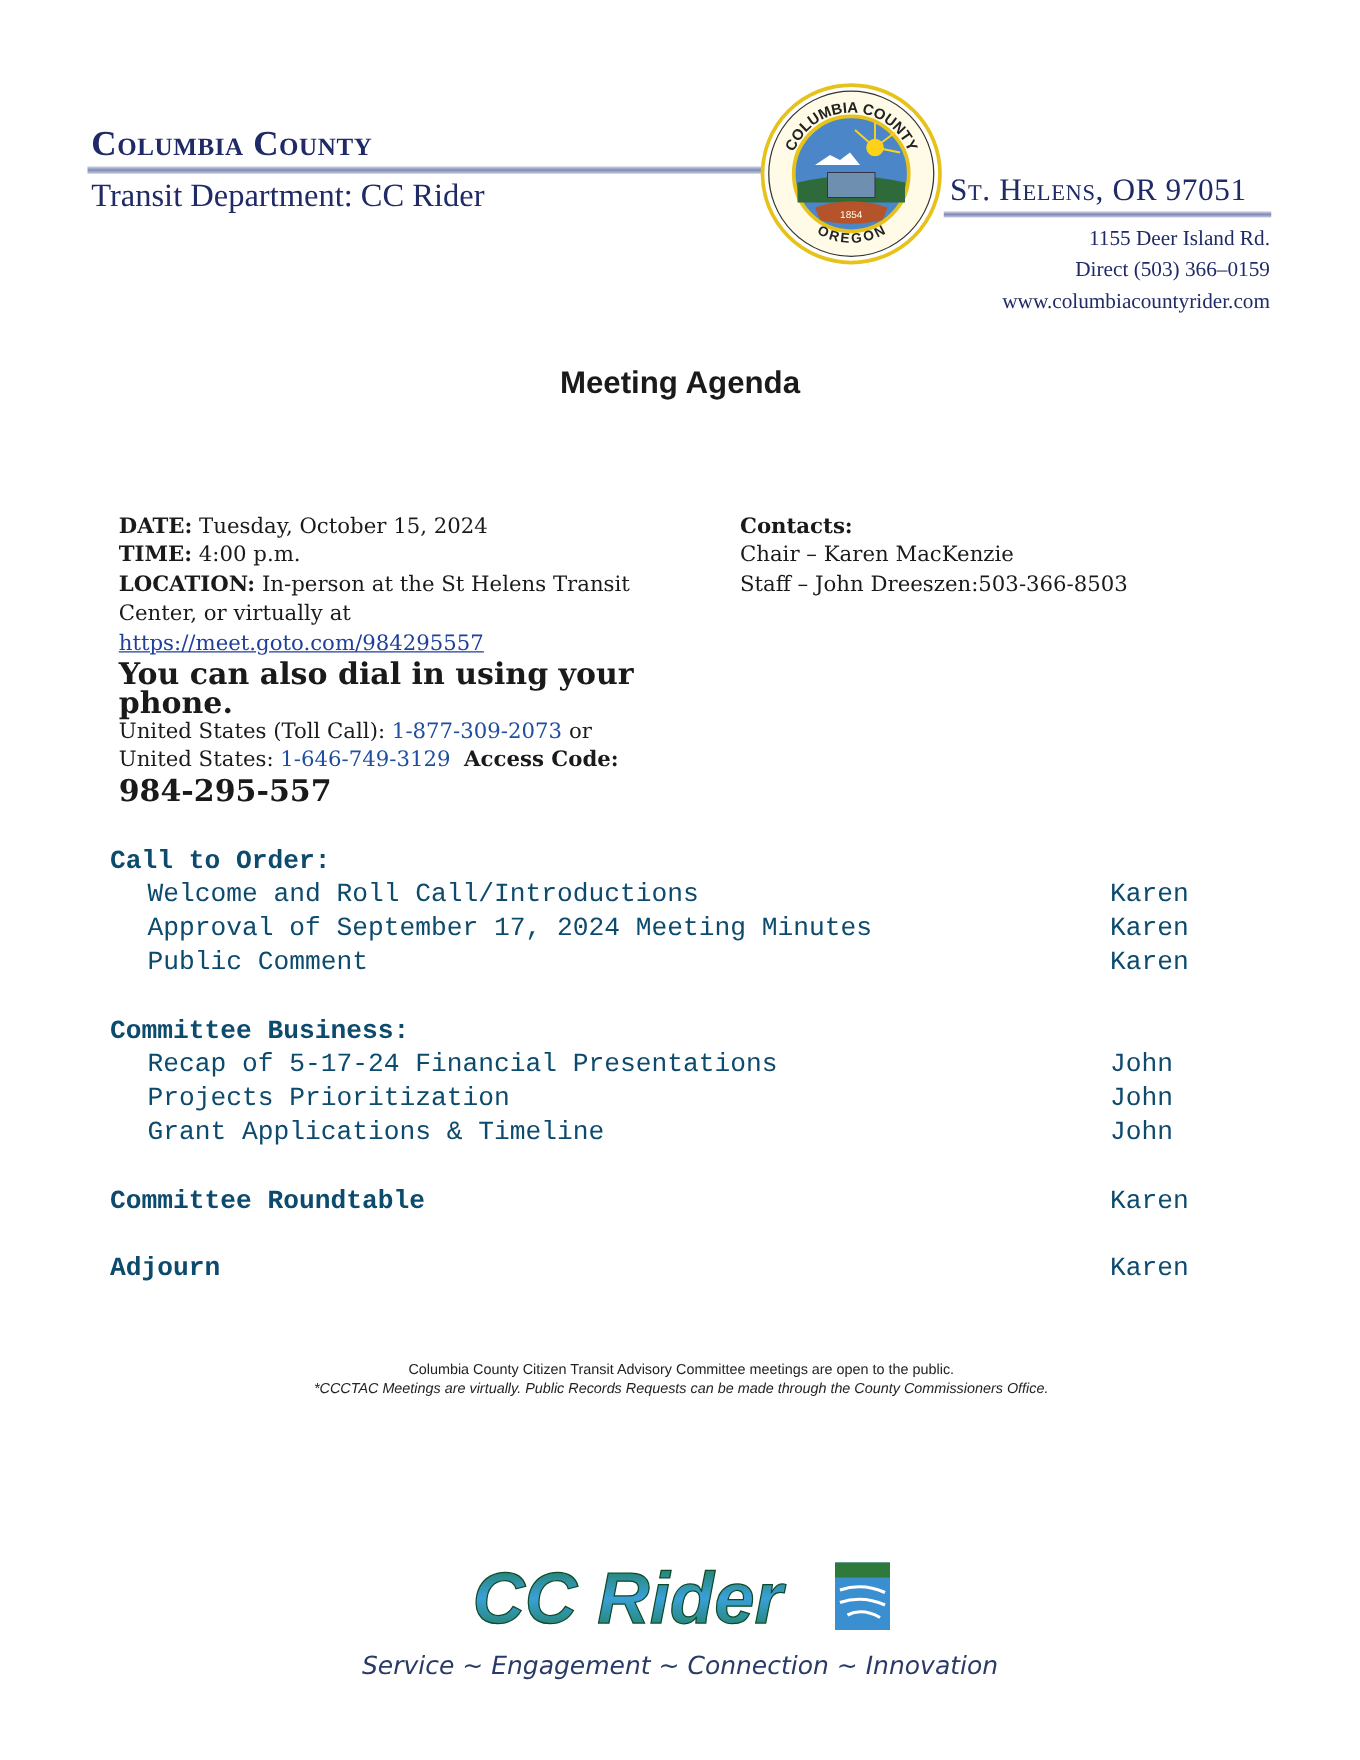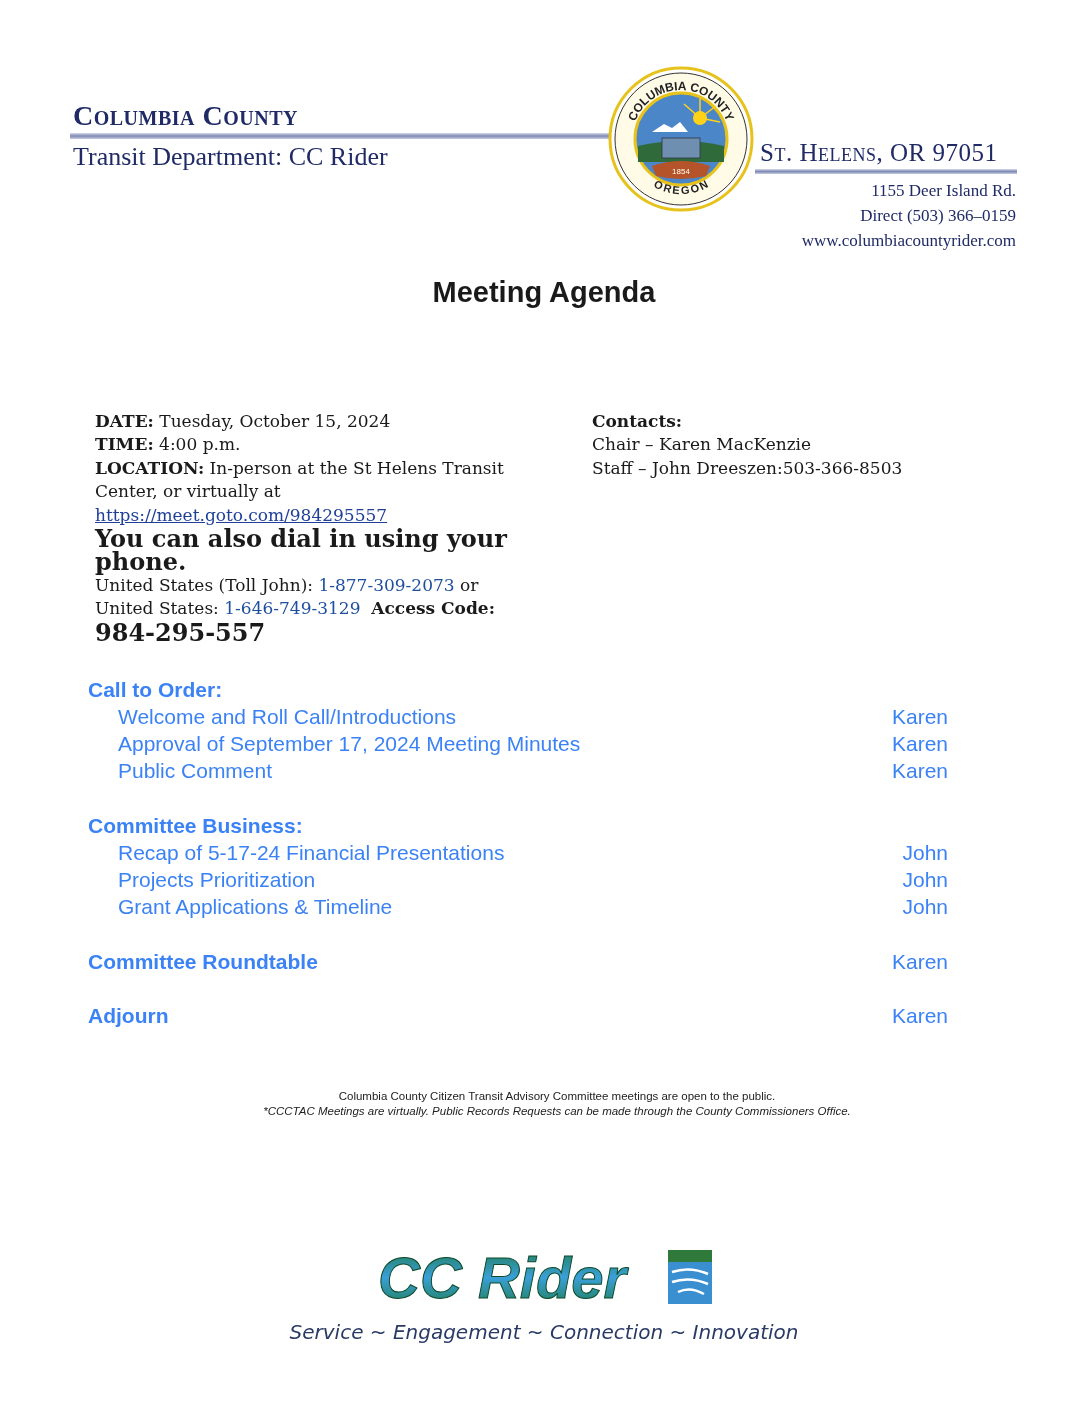--- a/index.html
+++ b/index.html
@@ -9,42 +9,42 @@
   
   .lh-title { left: 73px; top: 100px; font-family: "Liberation Serif", serif; font-size: 28px; color: #1f2a66; letter-spacing: 0.5px; font-variant: small-caps; font-weight: 600; white-space: nowrap; }
   .lh-rule-left { left: 70px; top: 133px; width: 540px; height: 6px; background: linear-gradient(#d7dbe8, #7f8ab5 50%, #c8cde0); }
   .lh-sub { left: 73px; top: 142px; font-size: 26px; color: #1f2a66; white-space: nowrap; }
   .lh-city { left: 760px; top: 139px; font-size: 25px; color: #1f2a66; letter-spacing: 0.5px; font-variant: small-caps; white-space: nowrap; }
   .lh-rule-right { left: 755px; top: 169px; width: 262px; height: 5px; background: linear-gradient(#d7dbe8, #7f8ab5 50%, #c8cde0); }
   .lh-addr { right: 72px; top: 178px; font-size: 17px; color: #1f2a66; text-align: right; line-height: 25px; white-space: nowrap; }
 
   .seal { left: 608px; top: 66px; width: 146px; height: 146px; }
 
-  .page-title { left: 0; width: 1088px; top: 276px; text-align: center; font-family: "Liberation Sans", sans-serif; font-weight: bold; font-size: 29px; color: #1a1a1a; }
+  .page-title { left: 0; width: 1088px; top: 292px; text-align: center; font-family: "Liberation Sans", sans-serif; font-weight: bold; font-size: 25px; color: #1a1a1a; }
 
   
   .info { left: 95px; top: 410px; width: 470px; font-family: "DejaVu Serif", serif; font-size: 17px; line-height: 23.4px; color: #1a1a1a; }
   .info b { font-weight: bold; }
   .info .link { color: #1f3f99; text-decoration: underline; }
   .info .phone { color: #1f4fa0; }
   .info .big { font-weight: bold; font-size: 24px; }
 
   .contacts { left: 592px; top: 410px; width: 420px; font-family: "DejaVu Serif", serif; font-size: 17px; line-height: 23.4px; color: #1a1a1a; }
   .contacts .row { display: flex; white-space: nowrap; }
   .contacts .num { }
 
   
-  .agenda { left: 88px; top: 676px; width: 860px; font-family: Liberation Sans, sans-serif; color: #3b82f6; }
+  .agenda { left: 88px; top: 676px; width: 860px; font-family: Liberation Mono, monospace; color: #0c4a6e; }
   .section-head { font-weight: bold; font-size: 21px; height: 27px; line-height: 27px; display: flex; justify-content: space-between; }
   .item { font-size: 21px; height: 27px; line-height: 27px; padding-left: 30px; display: flex; justify-content: space-between; }
-  .presenter { width: 60px; text-align: right; }
+  .presenter { width: 60px; text-align: left; }
   .gap { height: 28px; }
   .gap2 { height: 27px; }
 
-  .footer { left: 92px; width: 930px; top: 1089px; text-align: center; font-family: "Liberation Sans", sans-serif; font-size: 11.5px; line-height: 15px; color: #222; }
+  .footer { left: 80px; width: 930px; top: 1089px; text-align: center; font-family: "Liberation Sans", sans-serif; font-size: 11.5px; line-height: 15px; color: #222; }
   .footer .it { font-style: italic; }
 
   .logo { left: 378px; top: 1242px; width: 340px; height: 70px; }
   .tagline { left: 0; width: 1088px; top: 1320px; text-align: center; font-family: "DejaVu Sans", sans-serif; font-style: italic; font-size: 20px; color: #2a3a66; }
 </style>
 </head>
 <body>
 
 <div class="abs lh-title">Columbia County</div>
 <div class="abs lh-rule-left"></div>
@@ -83,21 +83,21 @@
 </div>
 
 <div class="abs page-title">Meeting Agenda</div>
 
 <div class="abs info">
   <div><b>DATE:</b> <span>Tuesday, October 15, 2024</span></div>
   <div><b>TIME:</b> <span>4:00 p.m.</span></div>
   <div><b>LOCATION:</b> <span>In-person at the St Helens Transit Center, or virtually at</span></div>
   <div><span class="link">https://meet.goto.com/984295557</span></div>
   <div class="big">You can also dial in using your phone.</div>
-  <div><span>United States (Toll John):</span> <span class="phone">1-877-309-2073</span> <span>or</span></div>
+  <div><span>United States (Toll Call):</span> <span class="phone">1-877-309-2073</span> <span>or</span></div>
   <div><span>United States:</span> <span class="phone">1-646-749-3129</span>&nbsp; <b>Access Code:</b></div>
   <div class="big">984-295-557</div>
 </div>
 
 <div class="abs contacts">
   <div><b>Contacts:</b></div>
   <div>Chair – Karen MacKenzie</div>
   <div class="row">
       <span>Staff – John Dreeszen:</span>
       <span class="num">503-366-8503</span>

